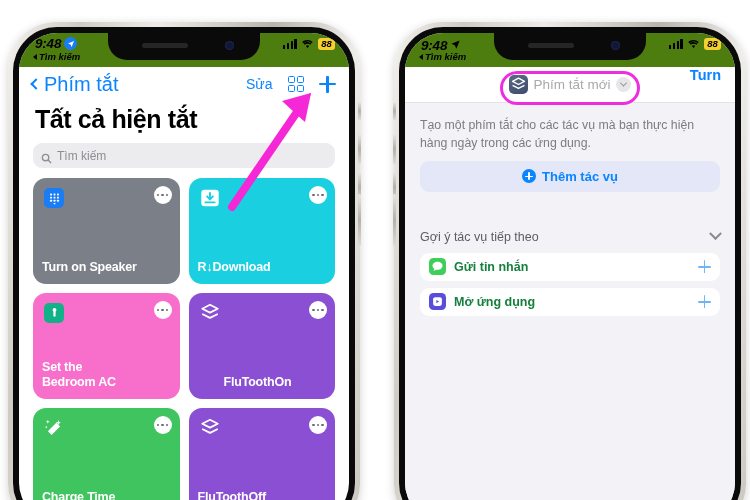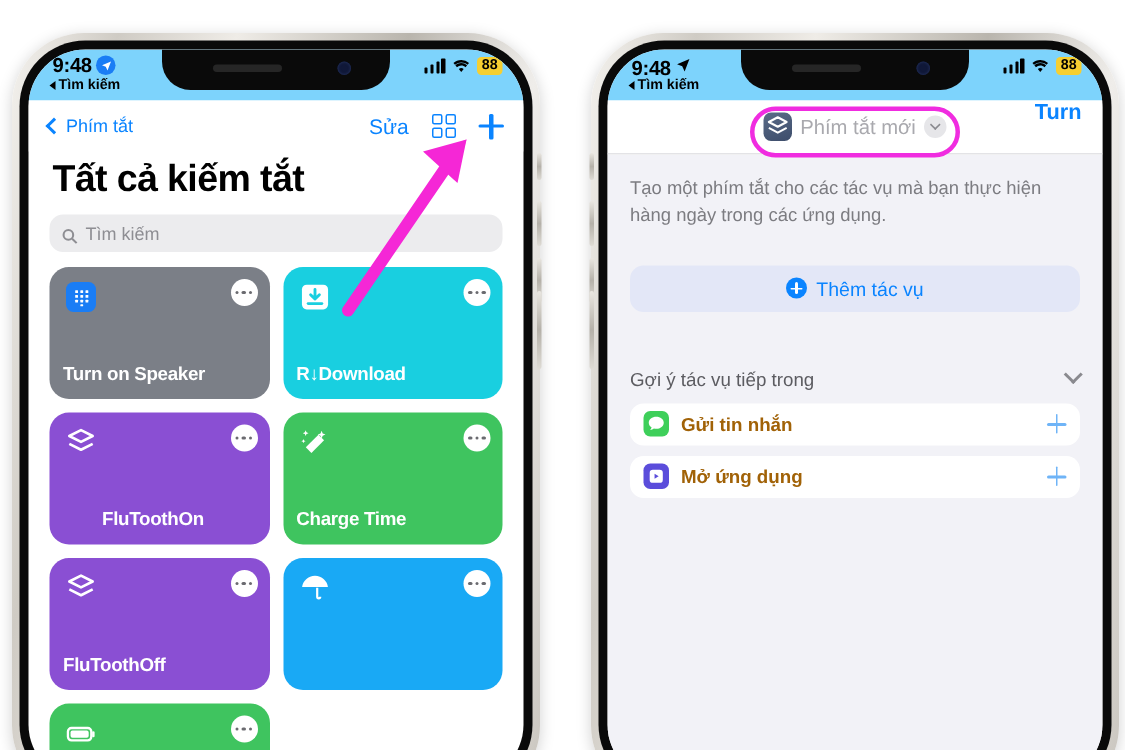--- a/index.html
+++ b/index.html
@@ -50,22 +50,22 @@
   .phone.right .btn-side { left: -1px; }
   .sb-power  { width: 3px; height: 52px; top: 172px; }
   .sb-vol-up { width: 3px; height: 30px; top: 112px; }
   .sb-vol-dn { width: 3px; height: 30px; top: 150px; }
   .sb-mute   { width: 3px; height: 18px; top: 80px; }
 
   
   .statusbar {
     position: relative;
     height: 34px;
-    background: #7dd3fc;
-    display: flex; align-items: flex-start;
+    background: #4d7c0f;
+    display: flex; align-items: flex-start; font-style: italic;
   }
   .notch {
     position: absolute; left: 50%; transform: translateX(-50%);
     top: 0; width: 152px; height: 27px;
     background: #0a0a0a;
     border-bottom-left-radius: 19px;
     border-bottom-right-radius: 19px;
     z-index: 4;
   }
   .notch .speaker {
@@ -118,21 +118,21 @@
     width:0;height:0;border-top:3.4px solid transparent;border-bottom:3.4px solid transparent;
     border-right:4.6px solid #000;
   }
 
   
   .navbar {
     height: 34px; background:#fff;
     display:flex; align-items:center; padding: 0 13px;
     position: relative;
   }
-  .nav-back { display:flex; align-items:center; gap:3px; color:#0a84ff; font-size:12px; }
+  .nav-back { display:flex; align-items:center; gap:3px; color:#0a84ff; font-size:20px; }
   .chev-left {
     width:8px;height:8px;border-left:2.2px solid #0a84ff;border-bottom:2.2px solid #0a84ff;
     transform: rotate(45deg); margin-right:1px;
   }
   .nav-right { margin-left:auto; display:flex; align-items:flex-start; gap:15px; }
   .nav-edit { color:#0a84ff; font-size:14px; }
   .grid-ico { display:grid; grid-template-columns:7px 7px; grid-template-rows:7px 7px; gap:2.5px; }
   .grid-ico span { border:1.6px solid #0a84ff; border-radius:1.5px; display:block; }
   .plus-ico { position:relative; width:17px; height:17px; }
   .plus-ico:before, .plus-ico:after {
@@ -152,21 +152,21 @@
   }
   .searchbar .mag { width:11px;height:11px; }
   .searchbar .ph { color:#8e8e93; font-size:12px; }
 
   
   .grid {
     padding: 0 14px; display:grid; grid-template-columns:1fr 1fr;
     gap: 9px;
   }
   .card {
-    position: relative; height: 88px; border-radius: 13px;
+    position: relative; height: 106px; border-radius: 13px;
     padding: 8px 9px; display:flex; flex-direction:column; justify-content:space-between;
     overflow:hidden;
   }
   .card .c-ico { width: 24px; height: 24px; display:flex; align-items:center; justify-content:center; }
   .card .c-name {
     color:#fff; font-size:12.5px; font-weight:700; line-height:1.25;
     letter-spacing:-.2px;
   }
   .dots {
     position:absolute; right:8px; top:8px;
@@ -194,50 +194,50 @@
     width:15px;height:15px;border-radius:50%;background:#e6e6e9;
     display:flex;align-items:center;justify-content:center;
   }
   .np-chev .v {
     width:5px;height:5px;border-right:1.6px solid #8a8a8f;border-bottom:1.6px solid #8a8a8f;
     transform: rotate(45deg) translate(-1px,-1px);
   }
   .nav2-done { position:absolute; right:14px; color:#0a84ff; font-size:14.5px; font-weight:600; }
 
   .body2 { background:#f2f2f7; height: 100%; padding: 13px 15px 0; }
-  .desc { color:#7c7c81; font-size:12.3px; line-height:1.5; margin-bottom:24px; }
+  .desc { color:#7c7c81; font-size:12.3px; line-height:1.5; margin-bottom:8px; }
   .add-action {
     height: 31px; border-radius:9px; background:#e3e7f7;
     display:flex; align-items:center; justify-content:center; gap:6px;
   }
   .add-action .pl {
     width:14px;height:14px;border-radius:50%;background:#0a84ff;position:relative;
   }
   .add-action .pl:before,.add-action .pl:after{
     content:"";position:absolute;background:#fff;border-radius:1px;
   }
   .add-action .pl:before{left:3px;top:6.2px;width:8px;height:1.7px;}
   .add-action .pl:after{top:3px;left:6.2px;height:8px;width:1.7px;}
-  .add-action .lbl { color:#0a84ff; font-size:13px; font-weight:400; }
+  .add-action .lbl { color:#0a84ff; font-size:13px; font-weight:700; }
 
   .sugg-head {
     display:flex; align-items:center; margin:38px 0 9px;
   }
   .sugg-head .t { color:#5c5c61; font-size:12.5px; }
   .sugg-head .v {
     margin-left:auto; width:9px;height:9px;
     border-right:2px solid #8a8a8f;border-bottom:2px solid #8a8a8f;
     transform:rotate(45deg) translate(-2px,-2px);
   }
   .sugg-row {
     height: 28px; background:#fff; border-radius:9px;
     display:flex; align-items:center; padding:0 9px; gap:8px; margin-bottom:7px;
   }
   .sugg-row .s-ico { width:17px;height:17px;border-radius:4.5px;display:flex;align-items:center;justify-content:center; }
-  .sugg-row .s-lbl { font-size:12.5px; color:#a16207; font-weight:600;text-align:center; }
+  .sugg-row .s-lbl { font-size:12.5px; color:#15803d; font-weight:600;text-align:center; }
   .sugg-row .s-plus { margin-left:auto; position:relative; width:13px;height:13px; }
   .sugg-row .s-plus:before,.sugg-row .s-plus:after{content:"";position:absolute;background:#6fb4f7;border-radius:1px;}
   .sugg-row .s-plus:before{left:0;top:5.6px;width:13px;height:1.8px;}
   .sugg-row .s-plus:after{top:0;left:5.6px;height:13px;width:1.8px;}
 
   
   .anno-arrow { position:absolute; left:0; top:0; width:750px; height:500px; pointer-events:none; z-index:40; }
   .anno-box {
     position:absolute; z-index:41;
     border: 3.5px solid #f02ce0; border-radius: 19px;
@@ -300,21 +300,21 @@
             <span class="grid-ico">
                 <span></span>
                 <span></span>
                 <span></span>
                 <span></span>
               </span>
             <span class="plus-ico"></span>
           </div>
         </div>
 
-        <div class="page-title">Tất cả kiếm tắt</div>
+        <div class="page-title">Tất cả hiện tắt</div>
 
         <div class="searchbar">
           <span class="mag">
             <svg viewBox="0 0 24 24" fill="none" stroke="#8e8e93" stroke-width="3">
                 <circle cx="10" cy="10" r="7"></circle>
                 <path d="M15.5 15.5 22 22"></path>
               </svg>
           </span>
           <span class="ph">Tìm kiếm</span>
         </div>
@@ -352,20 +352,36 @@
                   <path d="M7 16.8h10" stroke="#19cfe0" stroke-width="2.1" stroke-linecap="round"></path>
                 </svg>
               </div>
               <div class="c-name" style="white-space: pre-line;">R↓Download</div>
               <div class="dots">
                 <i></i>
                 <i></i>
                 <i></i>
               </div>
             </div>
+            <div class="card" style="background: rgb(247, 111, 203);">
+              <div class="c-ico">
+                <div class="sq-ico" style="background: rgb(18, 177, 135);">
+                  <svg viewBox="0 0 24 24" fill="#fff" style="width: 15px; height: 15px;">
+                    <path d="M12 3c2 0 3 1.6 3 3.3 0 1.2-.6 2-1.2 2.6v6.6a1.8 1.8 0 1 1-3.6 0V8.9C9.6 8.3 9 7.5 9 6.3 9 4.6 10 3 12 3z"></path>
+                  </svg>
+                </div>
+              </div>
+              <div class="c-name" style="white-space: pre-line;">Set the
+Bedroom AC</div>
+              <div class="dots">
+                <i></i>
+                <i></i>
+                <i></i>
+              </div>
+            </div>
             <div class="card" style="background: rgb(138, 79, 211);">
               <div class="c-ico">
                 <svg viewBox="0 0 24 24" fill="none" stroke="#fff" stroke-width="1.9" stroke-linejoin="round" style="width: 22px; height: 22px;">
                   <path d="M12 3 3.5 7.3 12 11.6l8.5-4.3z"></path>
                   <path d="M3.5 13 12 17.3l8.5-4.3"></path>
                 </svg>
               </div>
               <div class="c-name" style="white-space: pre-line; margin-left: 26px;">FluToothOn</div>
               <div class="dots">
                 <i></i>
@@ -496,21 +512,21 @@
 
         <div class="body2">
           <div class="desc">Tạo một phím tắt cho các tác vụ mà bạn thực hiện hàng ngày trong các ứng dụng.</div>
 
           <div class="add-action">
             <span class="pl"></span>
             <span class="lbl">Thêm tác vụ</span>
           </div>
 
           <div class="sugg-head">
-            <span class="t">Gợi ý tác vụ tiếp trong</span>
+            <span class="t">Gợi ý tác vụ tiếp theo</span>
             <span class="v"></span>
           </div>
 
           <div id="sugg">
               <div class="sugg-row">
                 <span class="s-ico" style="background: rgb(62, 207, 90);">
                   <svg viewBox="0 0 24 24" fill="#fff" style="width: 15px; height: 15px;">
                     <path d="M12 4.5c-4.4 0-8 2.8-8 6.3 0 2 1.2 3.8 3 5-.2 1.1-.8 2.1-1.6 2.8 1.6-.1 3-.7 4.1-1.6 .8.2 1.6.3 2.5.3 4.4 0 8-2.8 8-6.5s-3.6-6.3-8-6.3z"></path>
                   </svg>
                 </span>

